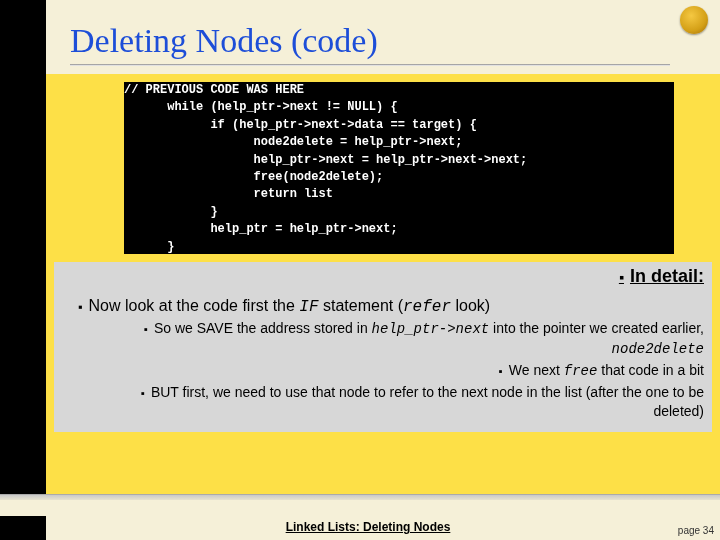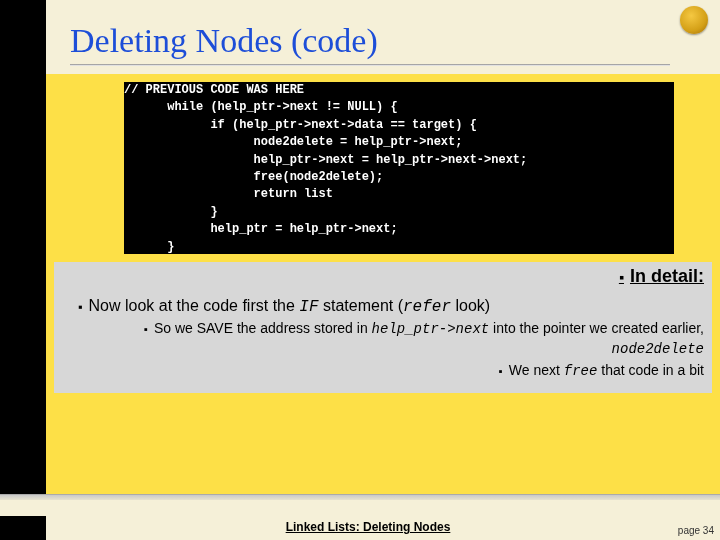--- a/index.html
+++ b/index.html
@@ -42,20 +42,21 @@
 <span>                  return list</span>
 <span>            }</span>
 <span>            help_ptr = help_ptr-&gt;next;</span>
 <span>      }</span></div>
 
     <div class="detail">
       <div class="d1 bul"><span>In detail:</span></div>
       <div class="d2 bul"><span>Now look at the code first the </span><span class="mono">IF</span><span> statement (</span><span class="mono">refer</span><span> look)</span></div>
       <div class="d3 bul"><span>So we SAVE the address stored in </span><span class="mono">help_ptr-&gt;next</span><span> into the pointer we created earlier, </span><span class="mono">node2delete</span></div>
       <div class="d3 bul"><span>We next </span><span class="mono">free</span><span> that code in a bit</span></div>
+      <div class="d3 bul"><span>BUT first, we need to use that node to refer to the next node in the list (after the one to be deleted)</span></div>
     </div>
   </div>
 
   <div class="footer-strip">
     <div class="fs-top"></div>
     <div class="fs-bot"></div>
   </div>
   <div class="footer-text">Linked Lists:  Deleting Nodes</div>
   <div class="page-num">page 34</div>
 </div>

